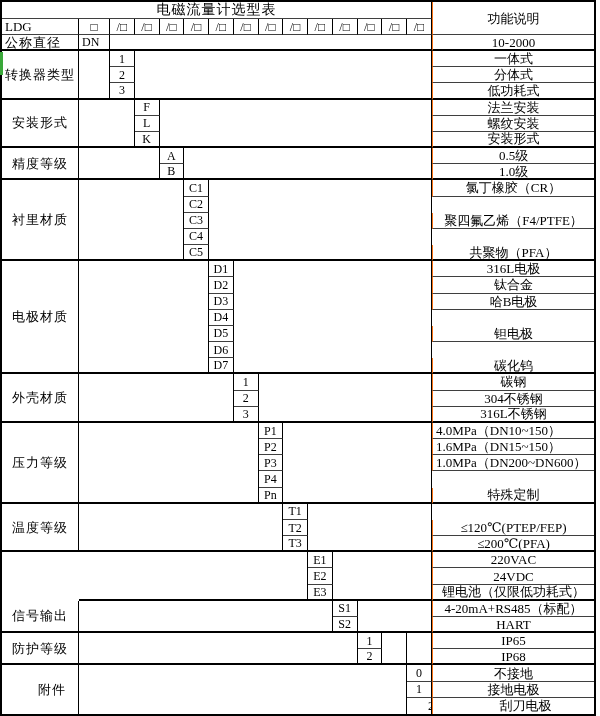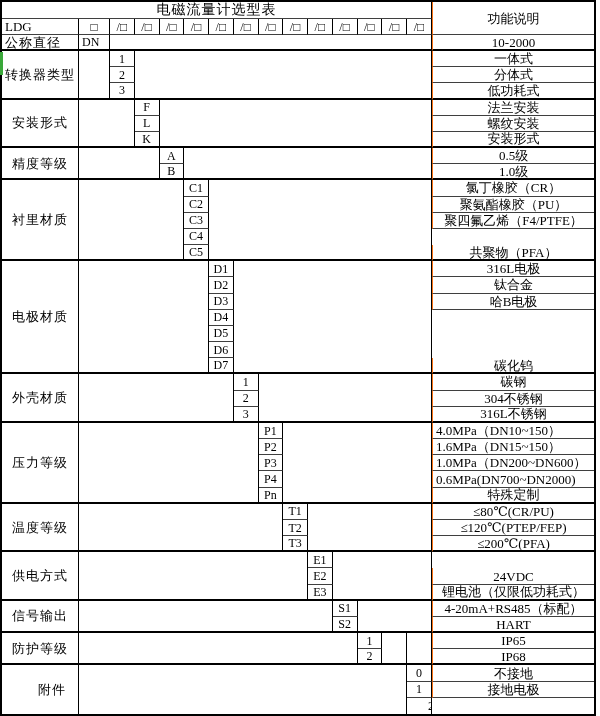--- a/index.html
+++ b/index.html
@@ -88,37 +88,37 @@
 
   <div class="c bb lab" style="grid-area:12/1/17/2">衬里材质</div>
   <div class="c bb" style="grid-area:12/2/17/6"></div>
   <div class="c code" style="grid-area:12/6/13/7">C1</div>
   <div class="c code" style="grid-area:13/6/14/7">C2</div>
   <div class="c code" style="grid-area:14/6/15/7">C3</div>
   <div class="c code" style="grid-area:15/6/16/7">C4</div>
   <div class="c code bb" style="grid-area:16/6/17/7">C5</div>
   <div class="c bb" style="grid-area:12/7/17/16"></div>
   <div class="c rc" style="grid-area:12/16/13/17">氯丁橡胶（CR）</div>
-  <div class="c rc" style="grid-area:13/16/14/17">聚氨酯橡胶（PU）</div>
   <div class="c rc" style="grid-area:14/16/15/17">聚四氟乙烯（F4/PTFE）</div>
   <div class="c rc bb" style="grid-area:16/16/17/17">共聚物（PFA）</div>
 
   <div class="c bb lab" style="grid-area:17/1/24/2">电极材质</div>
   <div class="c bb" style="grid-area:17/2/24/7"></div>
   <div class="c code" style="grid-area:17/7/18/8">D1</div>
   <div class="c code" style="grid-area:18/7/19/8">D2</div>
   <div class="c code" style="grid-area:19/7/20/8">D3</div>
   <div class="c code" style="grid-area:20/7/21/8">D4</div>
   <div class="c code" style="grid-area:21/7/22/8">D5</div>
   <div class="c code" style="grid-area:22/7/23/8">D6</div>
   <div class="c code bb" style="grid-area:23/7/24/8">D7</div>
   <div class="c bb" style="grid-area:17/8/24/16"></div>
   <div class="c rc" style="grid-area:17/16/18/17">316L电极</div>
   <div class="c rc" style="grid-area:18/16/19/17">钛合金</div>
   <div class="c rc" style="grid-area:19/16/20/17">哈B电极</div>
+  <div class="c rc" style="grid-area:21/16/22/17">钽电极</div>
   <div class="c rc bb" style="grid-area:23/16/24/17">碳化钨</div>
 
   <div class="c bb lab" style="grid-area:24/1/27/2">外壳材质</div>
   <div class="c bb" style="grid-area:24/2/27/8"></div>
   <div class="c code" style="grid-area:24/8/25/9">1</div>
   <div class="c code" style="grid-area:25/8/26/9">2</div>
   <div class="c code bb" style="grid-area:26/8/27/9">3</div>
   <div class="c bb" style="grid-area:24/9/27/16"></div>
   <div class="c rc" style="grid-area:24/16/25/17">碳钢</div>
   <div class="c rc" style="grid-area:25/16/26/17">304不锈钢</div>
@@ -128,39 +128,37 @@
   <div class="c bb" style="grid-area:27/2/32/9"></div>
   <div class="c code" style="grid-area:27/9/28/10">P1</div>
   <div class="c code" style="grid-area:28/9/29/10">P2</div>
   <div class="c code" style="grid-area:29/9/30/10">P3</div>
   <div class="c code" style="grid-area:30/9/31/10">P4</div>
   <div class="c code bb" style="grid-area:31/9/32/10">Pn</div>
   <div class="c bb" style="grid-area:27/10/32/16"></div>
   <div class="c rc lft" style="grid-area:27/16/28/17">4.0MPa（DN10~150）</div>
   <div class="c rc lft" style="grid-area:28/16/29/17">1.6MPa（DN15~150）</div>
   <div class="c rc lft" style="grid-area:29/16/30/17">1.0MPa（DN200~DN600）</div>
-  <div class="c rc lft" style="grid-area:30/16/31/17">0.6MPa(DN700~DN2000)</div>
   <div class="c rc bb" style="grid-area:31/16/32/17">特殊定制</div>
 
   <div class="c bb lab" style="grid-area:32/1/35/2">温度等级</div>
   <div class="c bb" style="grid-area:32/2/35/10"></div>
   <div class="c code" style="grid-area:32/10/33/11">T1</div>
   <div class="c code" style="grid-area:33/10/34/11">T2</div>
   <div class="c code bb" style="grid-area:34/10/35/11">T3</div>
   <div class="c bb" style="grid-area:32/11/35/16"></div>
-  <div class="c rc" style="grid-area:32/16/33/17">≤80℃(CR/PU)</div>
   <div class="c rc" style="grid-area:33/16/34/17">≤120℃(PTEP/FEP)</div>
   <div class="c rc bb" style="grid-area:34/16/35/17">≤200℃(PFA)</div>
 
-  <div class="c bb lab" style="grid-area:35/1/38/2">供电方式</div>
   <div class="c bb" style="grid-area:35/2/38/11"></div>
   <div class="c code" style="grid-area:35/11/36/12">E1</div>
   <div class="c code" style="grid-area:36/11/37/12">E2</div>
   <div class="c code bb" style="grid-area:37/11/38/12">E3</div>
   <div class="c bb" style="grid-area:35/12/38/16"></div>
+  <div class="c rc" style="grid-area:35/16/36/17">220VAC</div>
   <div class="c rc" style="grid-area:36/16/37/17">24VDC</div>
   <div class="c rc bb" style="grid-area:37/16/38/17">锂电池（仅限低功耗式）</div>
 
   <div class="c bb lab" style="grid-area:38/1/40/2">信号输出</div>
   <div class="c bb" style="grid-area:38/2/40/12"></div>
   <div class="c code" style="grid-area:38/12/39/13">S1</div>
   <div class="c code bb" style="grid-area:39/12/40/13">S2</div>
   <div class="c bb" style="grid-area:38/13/40/16"></div>
   <div class="c rc" style="grid-area:38/16/39/17">4-20mA+RS485（标配）</div>
   <div class="c rc bb" style="grid-area:39/16/40/17">HART</div>
@@ -174,13 +172,14 @@
   <div class="c rc" style="grid-area:40/16/41/17">IP65</div>
   <div class="c rc bb" style="grid-area:41/16/42/17">IP68</div>
 
   <div class="c nb lab" style="grid-area:42/1/45/2">附件</div>
   <div class="c nb" style="grid-area:42/2/45/15"></div>
   <div class="c code" style="grid-area:42/15/43/16">0</div>
   <div class="c code" style="grid-area:43/15/44/16">1</div>
   <div class="c code nb" style="grid-area:44/15/45/16">2</div>
   <div class="c rc" style="grid-area:42/16/43/17">不接地</div>
   <div class="c rc" style="grid-area:43/16/44/17">接地电极</div>
+  <div class="c rc nb" style="grid-area:44/16/45/17">刮刀电极</div>
 </div>
 
 </body></html>

